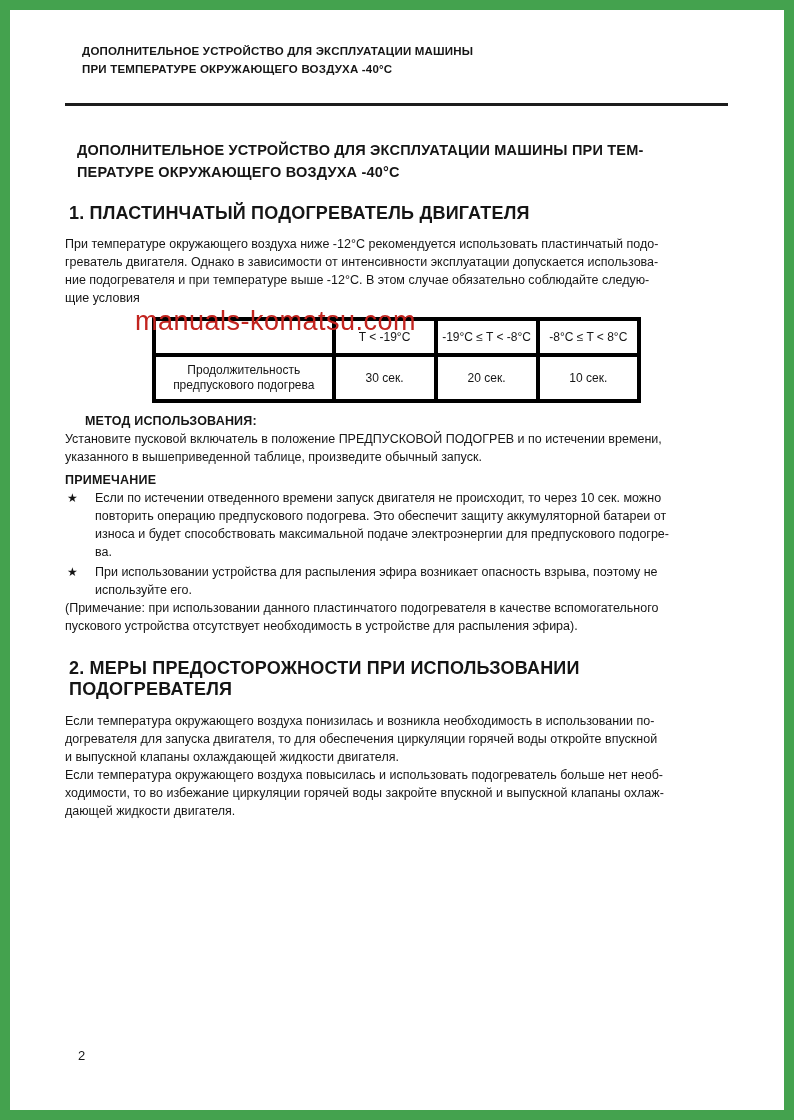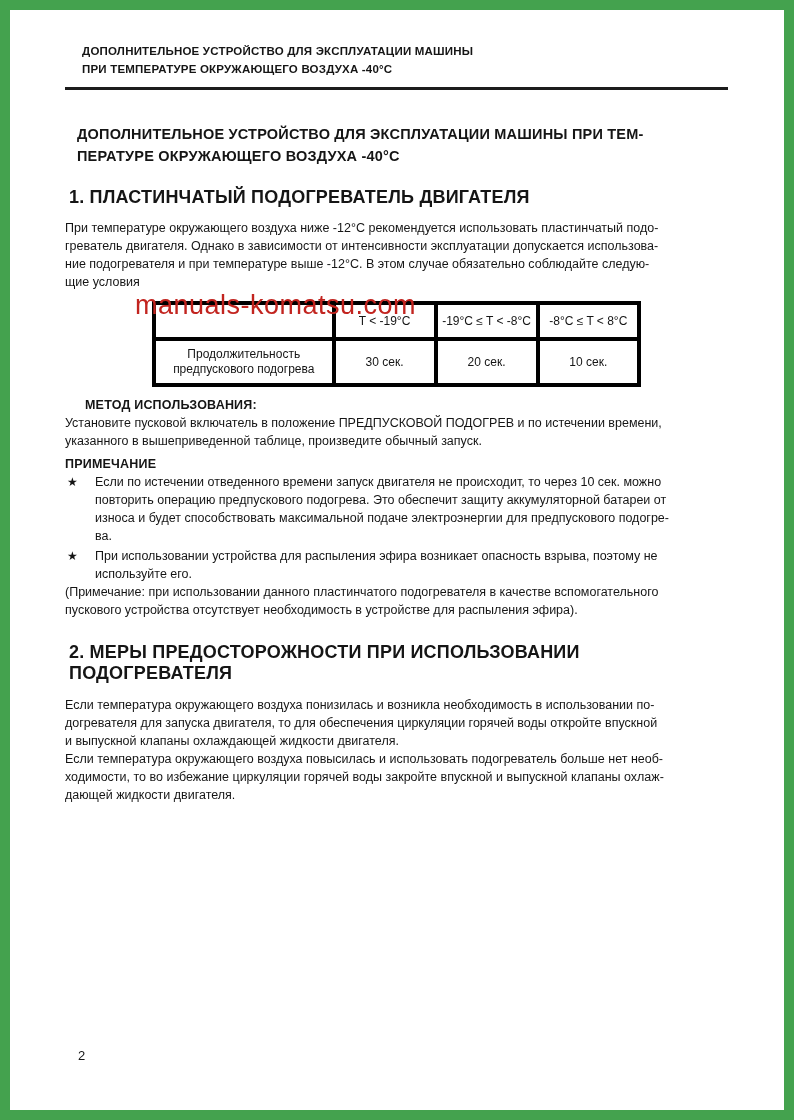--- a/index.html
+++ b/index.html
@@ -18,21 +18,21 @@
   }
   .content {
     position: absolute;
     left: 55px; right: 52px; top: 0; bottom: 0;
   }
   .pre { white-space: pre-line; }
 
   
   .running-header {
     margin-top: 32px;
-    padding-bottom: 9px;
+    padding-bottom: 25px;
     border-bottom: 3.5px solid #1c1c1c;
     margin-right: 4px;
   }
   .running-header .rh-text {
     margin-left: 17px;
     font-size: 11.5px;
     font-weight: bold;
     line-height: 18px;
     letter-spacing: 0.2px;
   }

